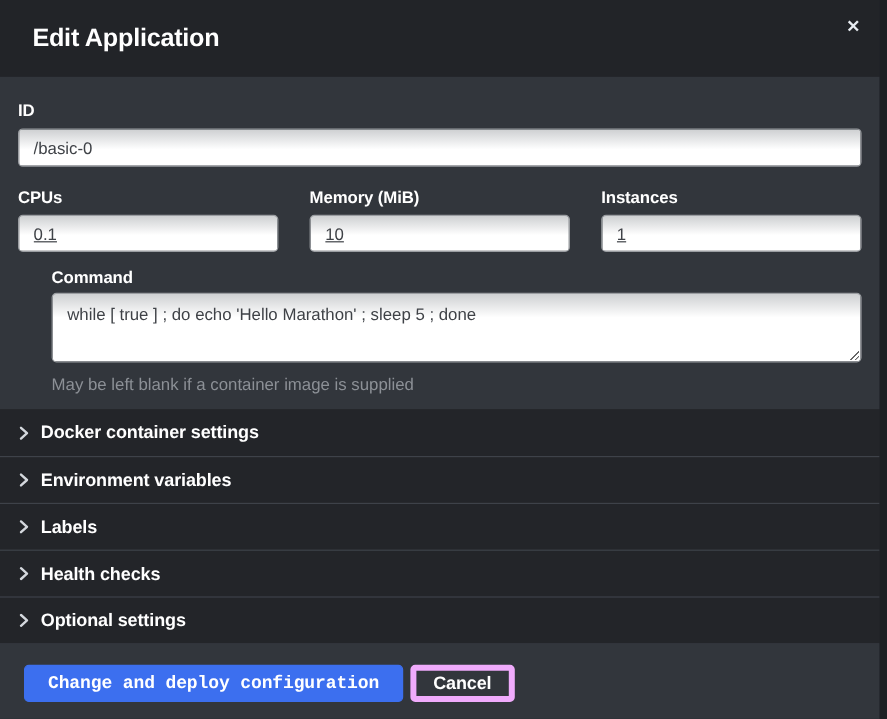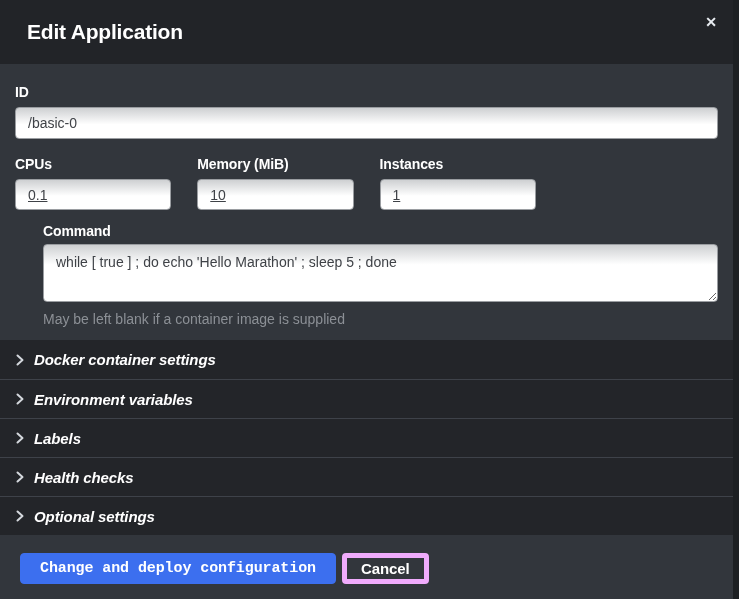--- a/index.html
+++ b/index.html
@@ -71,21 +71,21 @@
     background: linear-gradient(to bottom, #ced0d2 0%, #ffffff 55%);
     color: #3f4247;
     font-size: 14px;
     padding: 0 12px;
     font-family: "Liberation Sans", "DejaVu Sans", sans-serif;
     outline: none;
   }
   .field-grid {
     margin-top: 18px;
     display: grid;
-    grid-template-columns: repeat(4, 1fr);
+    grid-template-columns: repeat(3, 1fr);
     gap: 26px;
   }
   .field-grid .text-input { height: 31px; text-decoration: underline; }
   .command-field { margin-top: 14px; padding-left: 28px; }
   .command-field .field-label { margin-bottom: 6px; }
   .command-textarea {
     width: 100%;
     height: 58px;
     border: 1px solid #9a9da1;
     border-radius: 4px;
@@ -107,21 +107,20 @@
   
   .sections {
     background: #232529;
   }
   .section-row {
     height: 39px;
     display: flex;
     align-items: center;
     padding: 0 15px;
     cursor: pointer;
-    font-style: italic;
   }
   .section-row + .section-row {
     border-top: 1px solid #3e4249;
   }
   .chevron {
     width: 10px;
     height: 12px;
     margin-right: 9px;
     flex: 0 0 auto;
     display: inline-block;

